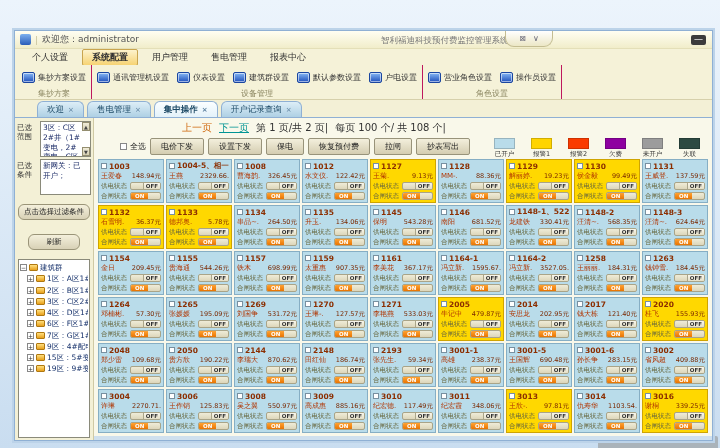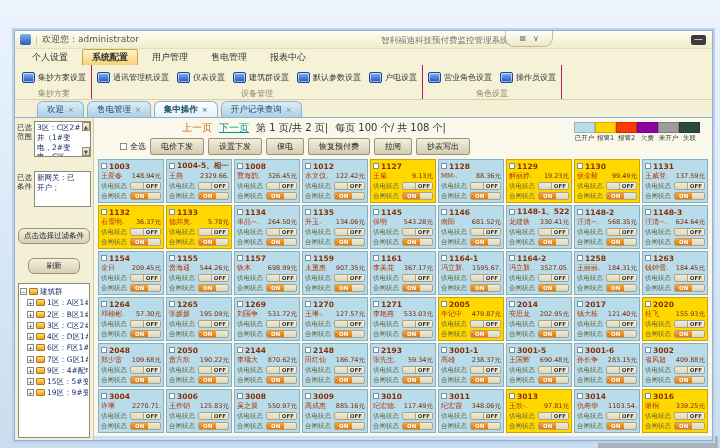--- a/index.html
+++ b/index.html
@@ -27,40 +27,40 @@
   .ricon{width:13px;height:11px;background:linear-gradient(#86b8f4,#2050bc);border:1px solid #1a46a0;border-radius:2px;box-shadow:inset 0 0 0 1px rgba(255,255,255,.55);flex:none}
   .rcap{font-size:8px;color:#8a8560;text-align:center;height:11px;line-height:11px}
   
   .tabstrip{height:18px;flex:none;background:#f3f0d6;border-bottom:1px solid #8fb0d4;display:flex;align-items:flex-end;padding-left:22px;gap:3px}
   .tab{height:16px;padding:0 9px;display:flex;align-items:center;gap:4px;font-size:8.5px;color:#1d4a66;background:linear-gradient(#ddeef7,#aed0e4);border:1px solid #8fb0d4;border-bottom:none;border-radius:6px 6px 0 0;white-space:nowrap;cursor:pointer}
   .tab.active{background:linear-gradient(#fbfeff,#e3f2fa);font-weight:bold}
   .tab .x{font-size:7px;color:#5d82a0}
   
   .main{flex:1;display:flex;min-height:0}
   .sidebar{width:79px;flex:none;background:#f3f0d6;border-right:1px solid #cfc9a4;padding:3px 2px 2px;display:flex;flex-direction:column;font-size:7.5px}
-  .srow{display:flex;gap:2px;margin-bottom:14px}
+  .srow{display:flex;gap:8px;margin-bottom:2px}
   .slabel{width:15px;color:#333;line-height:1.25;padding-top:2px;flex:none}
   .sbox{flex:1;background:#fff;border:1px solid #8a8a7a;position:relative;padding:1px 9px 1px 2px;color:#1a2a66;height:36px;overflow:hidden;line-height:1.3}
   .sarr{position:absolute;right:0;width:8px;height:9px;background:linear-gradient(#f0ecd8,#d6cfb2);border:1px solid #948e70;font-size:5px;line-height:8px;text-align:center;color:#444;cursor:pointer}
   .sarr.up{top:0}.sarr.dn{bottom:0}
   .sbtn{background:linear-gradient(#f4f0dc,#d8d1b6);border:1px solid #9a9478;border-radius:6px;font-size:7.5px;color:#222;text-align:center;padding:2px 0;margin:7px 1px;cursor:pointer}
   .sbtn.small{width:52px;align-self:center}
   .tree{flex:1;background:#fff;border:1px solid #8a8a7a;margin:2px 1px 0;padding:2px 1px;overflow:hidden;color:#15306a;line-height:1.5}
   .titem{display:flex;align-items:center;gap:2px;white-space:nowrap;overflow:hidden}
   .titem.child{padding-left:7px}
   .pm{width:7px;height:7px;border:1px solid #888;background:#fff;font-size:6px;line-height:5px;text-align:center;color:#333;flex:none}
   .folder{width:9px;height:7px;background:linear-gradient(#ffe080,#e8a01c);border:1px solid #b07810;border-radius:1px;flex:none}
   
   .content{flex:1;background:#f9f8ea;position:relative;padding:2px 4px 0;display:flex;flex-direction:column;min-width:0}
   .pager{display:flex;gap:7px;font-size:10px;color:#333;margin:1px 0 1px 84px;align-items:center;white-space:nowrap}
   .plink{cursor:pointer}
   .plink.prev{color:#d06a10}
   .plink.next{color:#009494;text-decoration:underline}
   .pinfo{color:#333}
-  .legend{position:absolute;top:4px;right:12px;display:flex;gap:0}
+  .legend{position:absolute;top:20px;right:12px;display:flex;gap:16px}
   .litem{display:flex;flex-direction:column;align-items:center;font-size:6.5px;color:#333}
   .lswatch{width:21px;height:11px;margin-bottom:1px;border:1px solid rgba(0,0,0,.18)}
   .btnrow{display:flex;align-items:center;gap:4px;font-size:8px;margin:2px 0 2px 22px;color:#222}
   .selwrap{display:flex;align-items:center;gap:3px;cursor:pointer}
   .cbx{width:7px;height:7px;border:1px solid #888;background:#fff;flex:none}
   .tbtn{background:linear-gradient(#f3efdc,#d4cdb1);border:1px solid #98937a;border-radius:2px;padding:2px 10px;font-size:8px;color:#222;white-space:nowrap;cursor:pointer}
   
   .grid{display:grid;grid-template-columns:repeat(9,1fr);gap:2px;margin-top:2px}
   .card{height:44px;border:1px solid #86aec4;background:#b9dcea;padding:1px 2px;font-size:7px;overflow:hidden;cursor:pointer}
   .card.alarm1{background:#ffd800;border-color:#cfa400}

